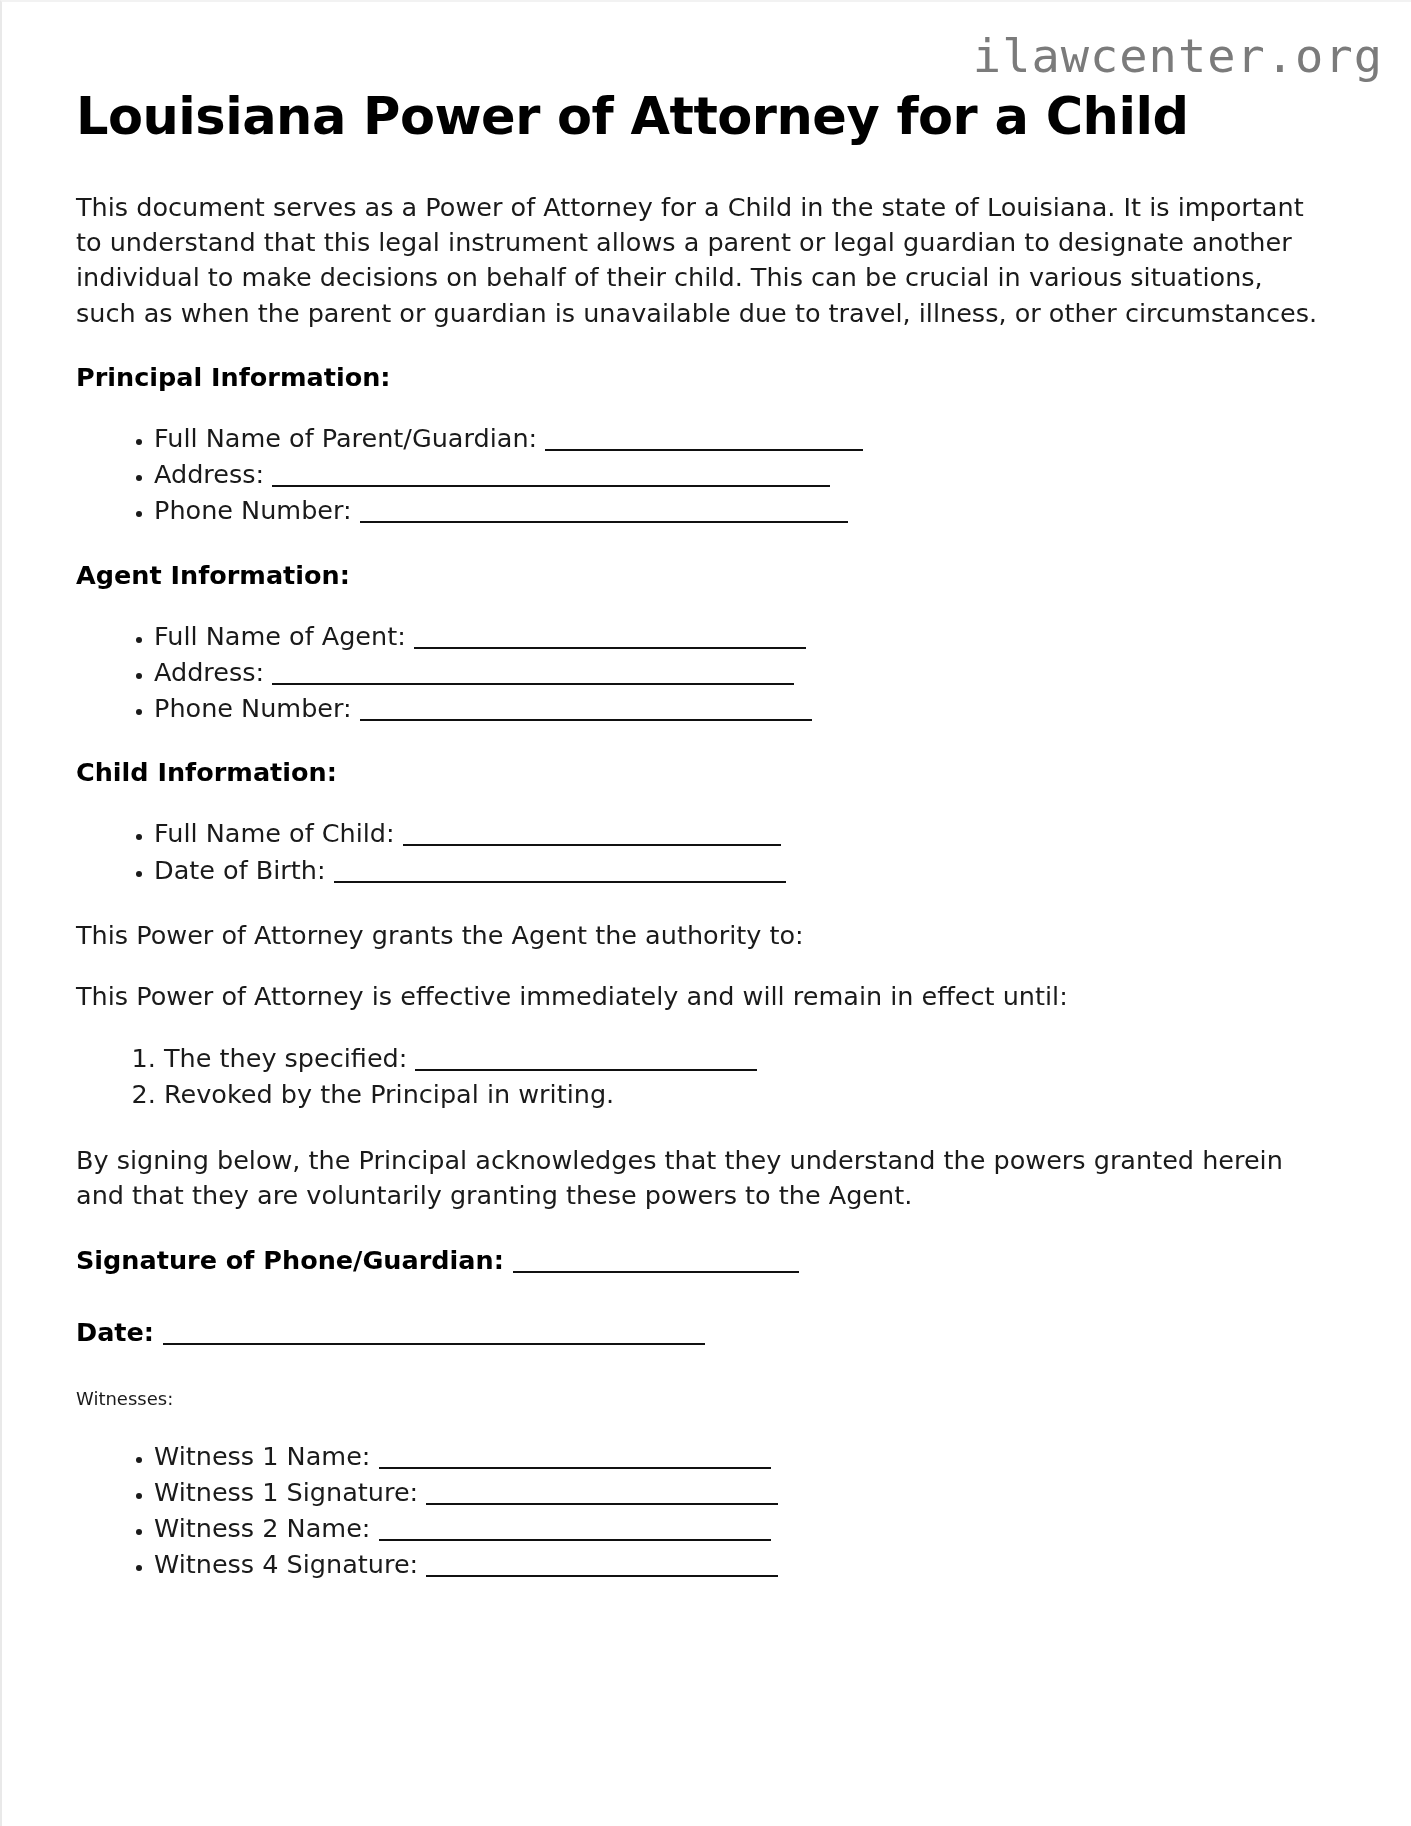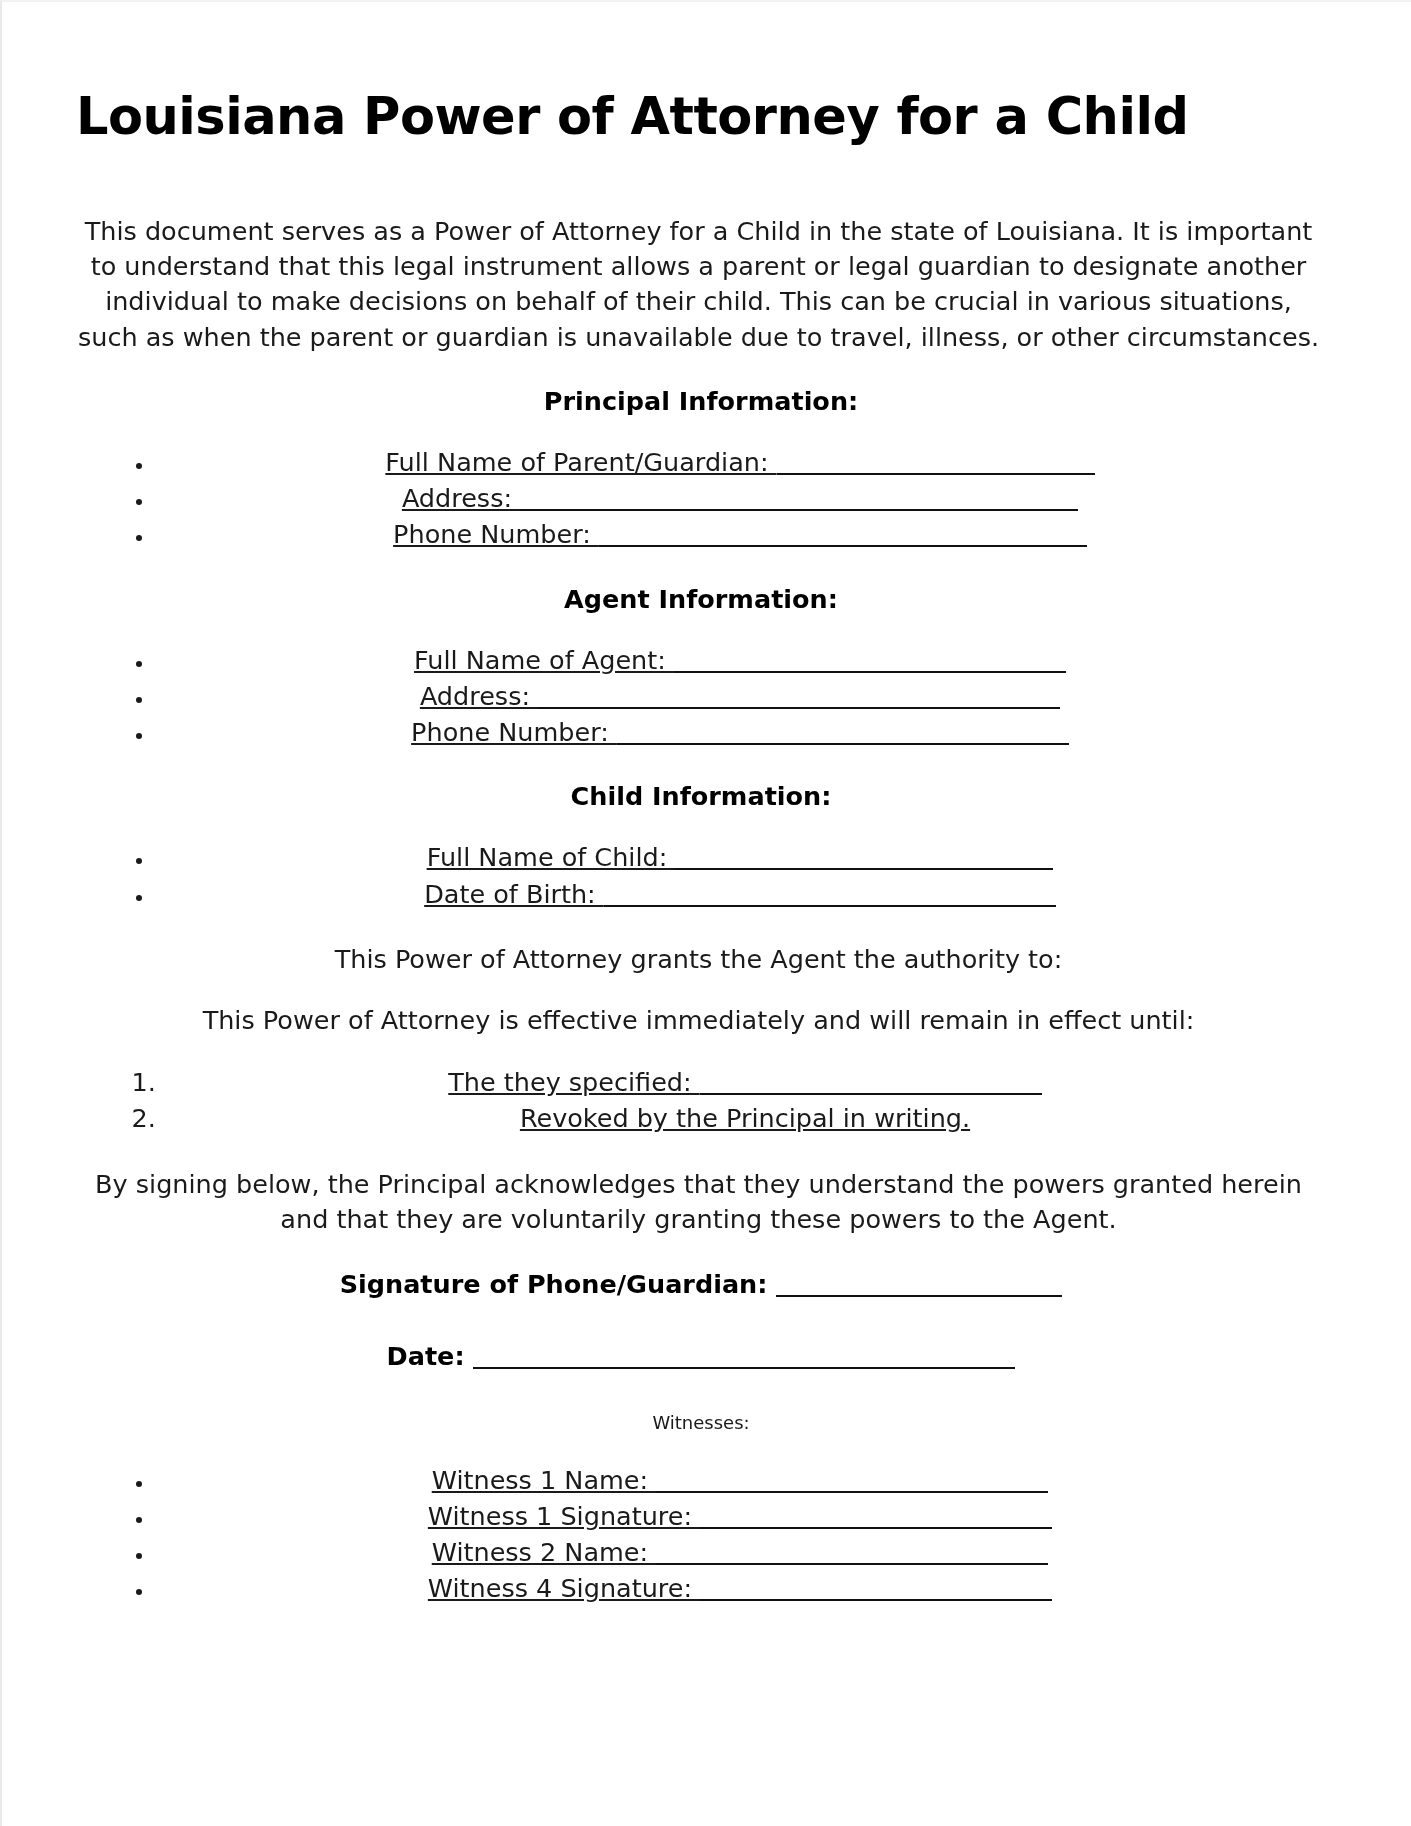--- a/index.html
+++ b/index.html
@@ -41,23 +41,22 @@
     font-size: 51px;
     font-weight: bold;
     color: #000000;
     letter-spacing: -0.5px;
     line-height: 1.05;
     white-space: nowrap;
   }
   .body-wrap {
     position: absolute;
     left: 74px;
-    top: 212px;
+    top: 188px;
     width: 1250px;
-    text-align: center;
   }
   p.para {
     margin: 0 0 30px 0;
     font-size: 25.5px;
     line-height: 1.38;
     color: #1a1a1a;
     max-width: 1245px;
   }
   p.para.tight {
     margin-bottom: 26px;
@@ -75,21 +74,20 @@
     list-style-position: outside;
   }
   ul.fields { list-style-type: disc; }
   ol.steps { list-style-type: decimal; padding-left: 88px; }
   ul.fields > li, ol.steps > li {
     font-size: 25.5px;
     line-height: 1.42;
     color: #1a1a1a;
     margin: 0;
     padding: 0;
-    text-decoration: underline;
   }
   ul.fields > li::marker { font-size: 0.72em; }
   .fieldlabel { white-space: pre; }
   .blank {
     display: inline-block;
     border-bottom: 2.5px solid #111111;
     vertical-align: -4px;
     height: 18px;
   }
   .sig-line {
@@ -104,20 +102,21 @@
     font-size: 18px;
     color: #1a1a1a;
     line-height: 1.4;
   }
 </style>
 </head>
 <body>
 
 <div class="page">
 
+  <div class="watermark">ilawcenter.org</div>
 
   <h1 class="doc-title">Louisiana Power of Attorney for a Child</h1>
 
   <div class="body-wrap">
 
     <p class="para">This document serves as a Power of Attorney for a Child in the state of Louisiana. It is important to understand that this legal instrument allows a parent or legal guardian to designate another individual to make decisions on behalf of their child. This can be crucial in various situations, such as when the parent or guardian is unavailable due to travel, illness, or other circumstances.</p>
 
     <h2 class="section">Principal Information:</h2>
     <ul class="fields" id="list-principal">
         <li><span class="fieldlabel">Full Name of Parent/Guardian: </span><span class="blank" style="width: 318px;"></span></li>

